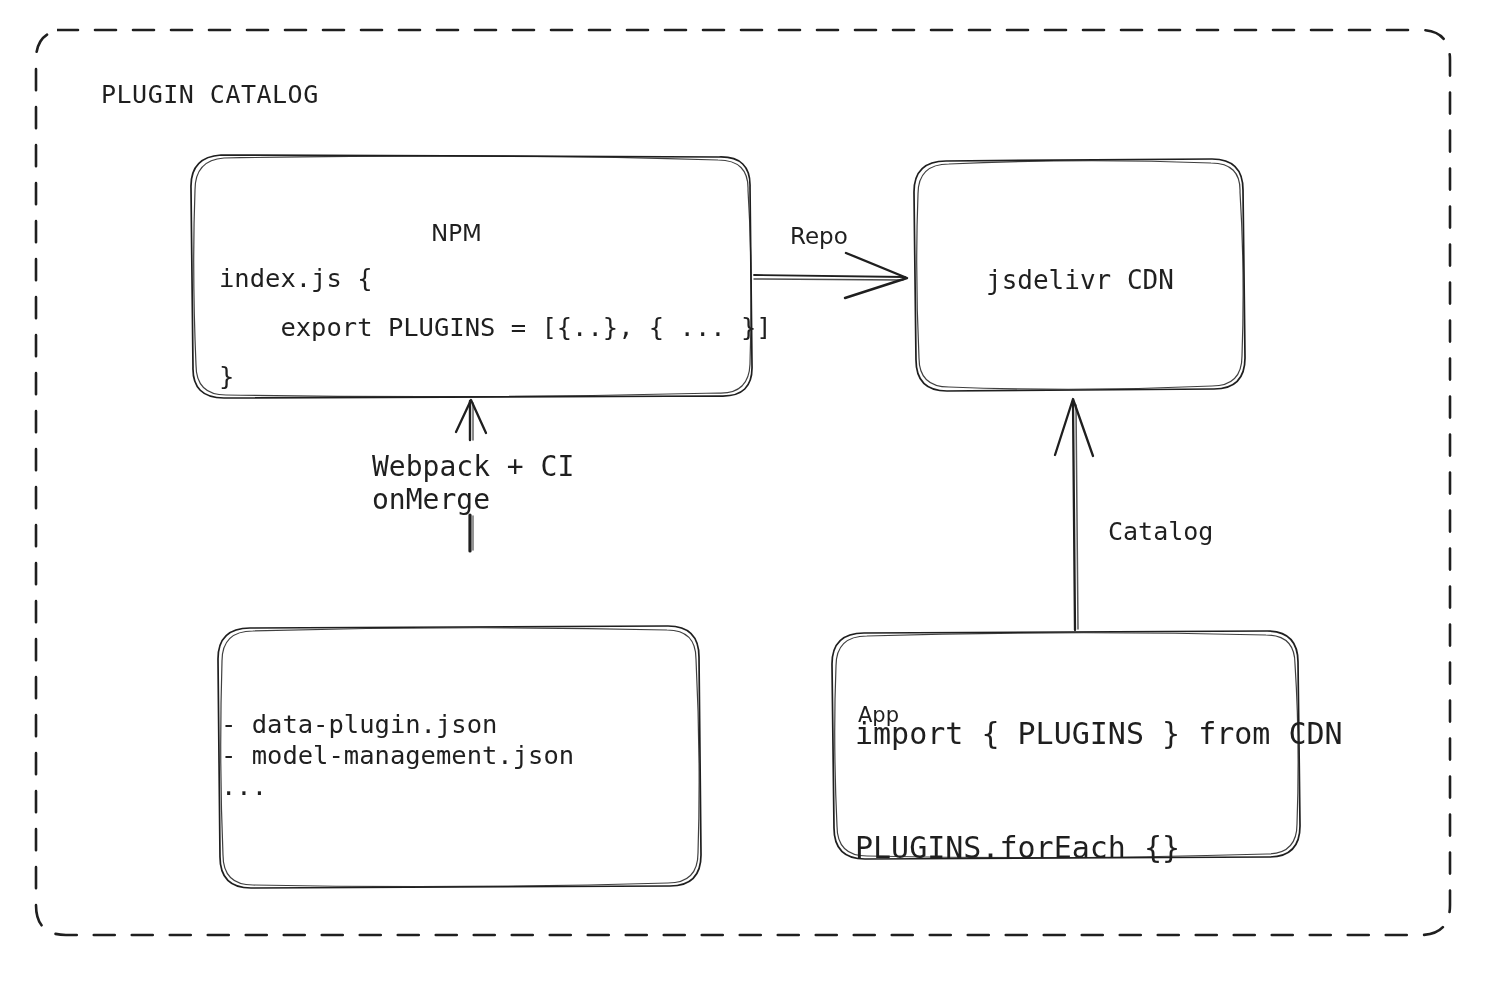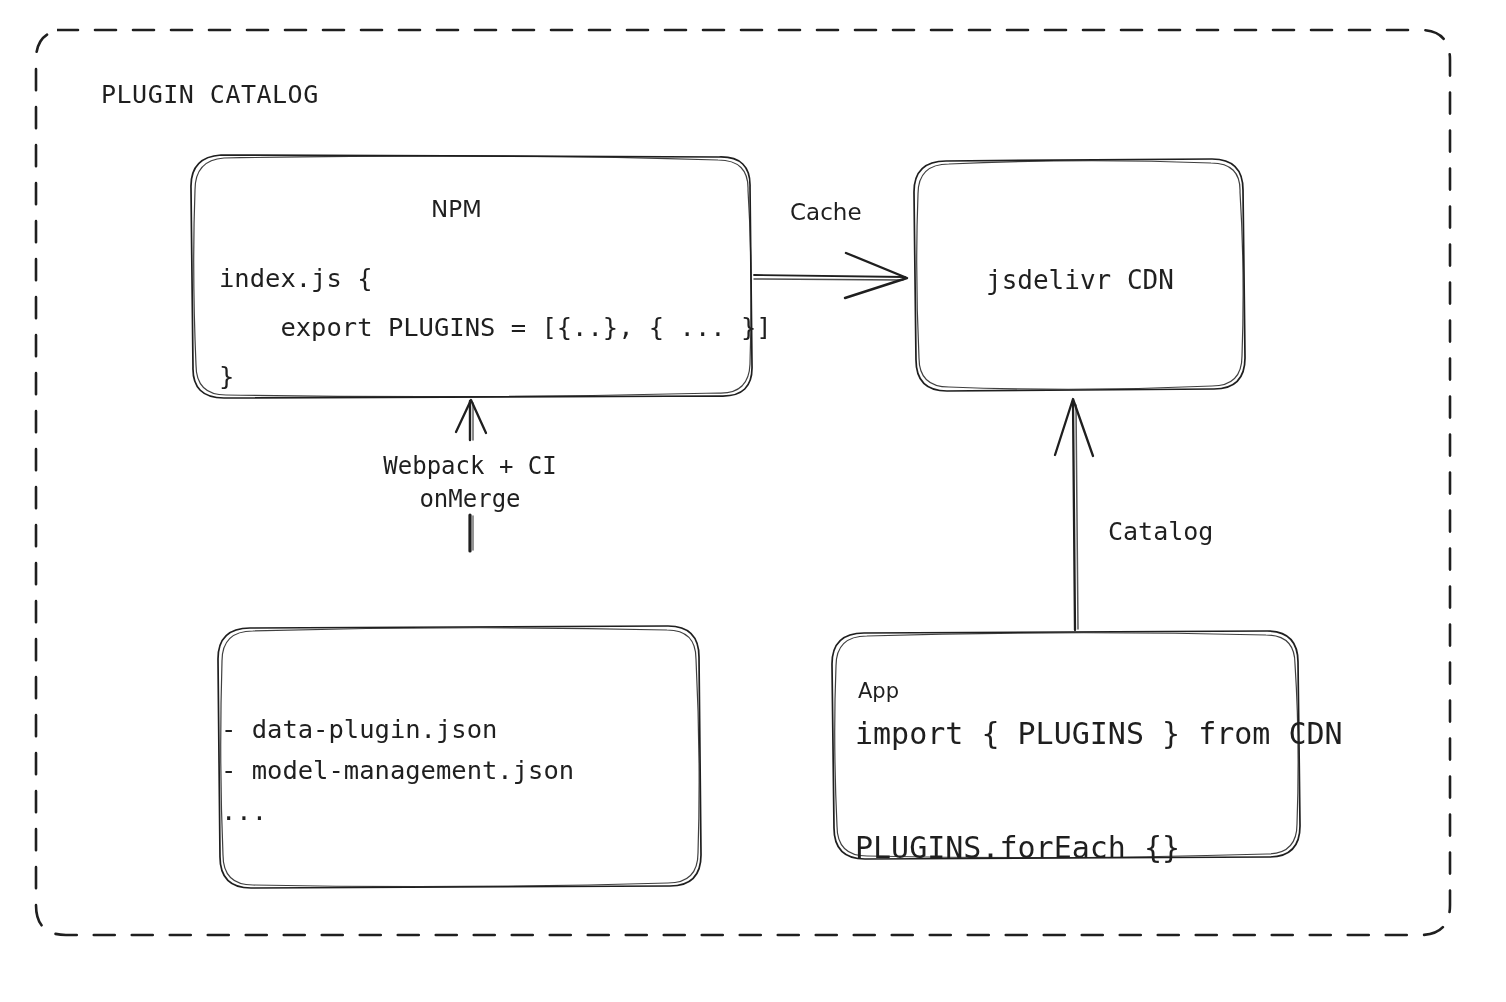--- a/index.html
+++ b/index.html
@@ -28,20 +28,21 @@
     position: absolute;
     white-space: pre;
     color: #1f1f1f;
     line-height: 1.0;
   }
   .mono {
     font-family: "DejaVu Sans Mono", "Liberation Mono", monospace;
   }
   .sans {
     font-family: "DejaVu Sans", "Liberation Sans", sans-serif;
+    margin-top: 24px;
   }
   .group-title {
     left: 101px;
     top: 82px;
     font-size: 25px;
     letter-spacing: 0.5px;
   }
   .npm-heading {
     left: 431px;
     top: 198px;
@@ -59,35 +60,35 @@
     font-size: 26px;
   }
   .cache-label {
     left: 790px;
     top: 201px;
     font-size: 23px;
   }
   .webpack-label {
     left: 372px;
     top: 450px;
-    font-size: 24px;
+    font-size: 28px;
     line-height: 33px;
-    text-align: center;
+    text-align: left;
     width: 196px;
   }
   .repo-label {
     left: 288px;
     top: 569px;
     font-size: 25px;
   }
   .repo-code {
     left: 221px;
     top: 709px;
     font-size: 25.5px;
-    line-height: 41px;
+    line-height: 31px;
   }
   .import-label {
     left: 1108px;
     top: 519px;
     font-size: 25px;
   }
   .app-heading {
     left: 858px;
     top: 681px;
     font-size: 21px;
@@ -154,21 +155,21 @@
 
   <div class="txt mono group-title">PLUGIN CATALOG</div>
 
   <div class="txt sans npm-heading">NPM</div>
   <div class="txt mono npm-code">index.js {
     export PLUGINS = [{..}, { ... }]
 }</div>
 
   <div class="txt mono cdn-label">jsdelivr CDN</div>
 
-  <div class="txt sans cache-label">Cache</div>
+  <div class="txt sans cache-label">Repo</div>
 
   <div class="txt mono webpack-label">Webpack + CI
 onMerge</div>
 
   <div class="txt mono repo-code">- data-plugin.json
 - model-management.json
 ...</div>
 
   <div class="txt mono import-label">Catalog</div>
 

